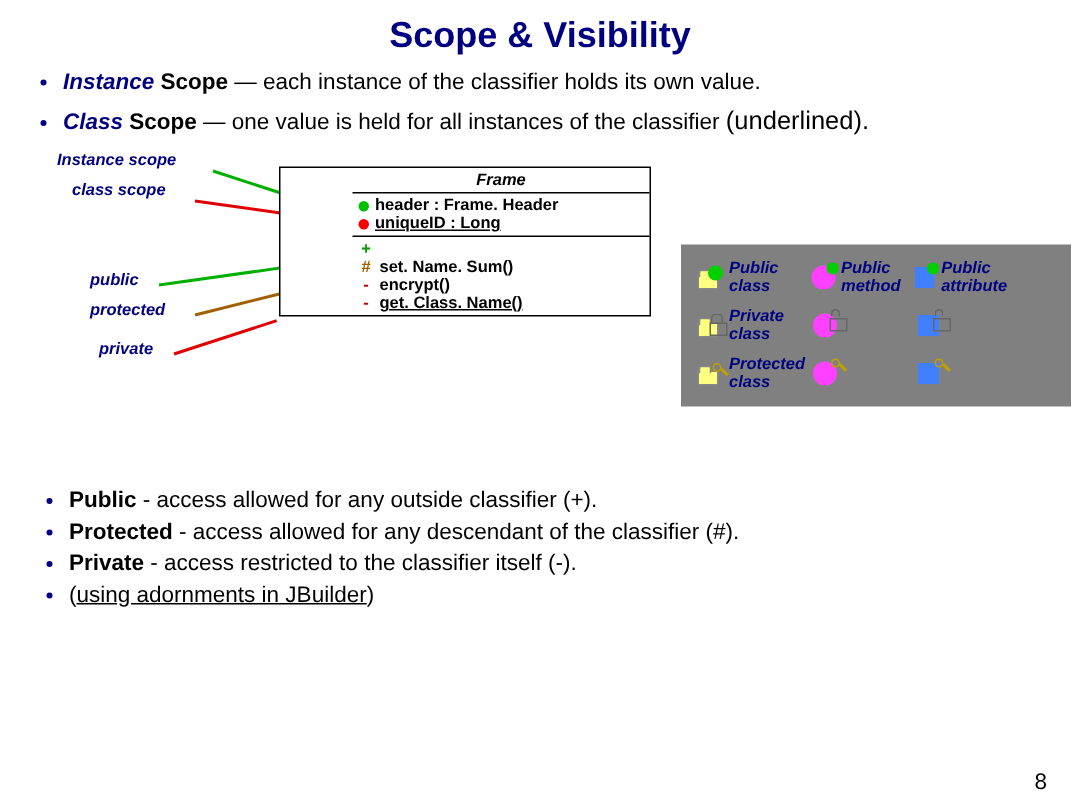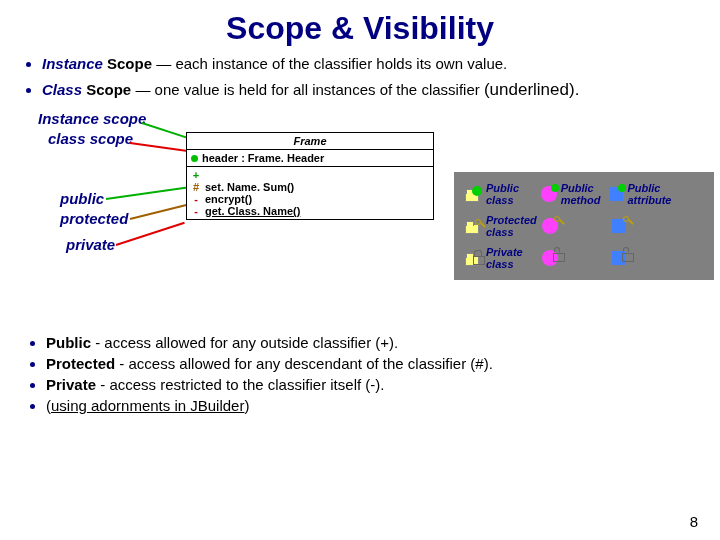--- a/index.html
+++ b/index.html
@@ -1,28 +1,28 @@
 <!DOCTYPE html>
 <html><head>
 <meta charset="utf-8">
 <style>
   * { box-sizing: border-box; margin: 0; padding: 0; }
   body { width: 720px; height: 540px; font-family: Arial, sans-serif; background: #fff; position: relative; }
-  .title { text-align: center; font-size: 32px; font-weight: bold; color: #000080; padding: 10px 0 8px; }
+  .title { text-align: center; font-size: 24px; font-weight: bold; color: #000080; padding: 10px 0 8px; }
   .top-list { padding: 0 22px; font-size: 15px; }
   .top-list li { list-style: disc; margin-left: 20px; margin-bottom: 8px; color: #000080; }
   .top-list li .txt { color: #000; }
   .top-list li .em { font-weight: bold; font-style: italic; color: #000080; }
   .top-list li .norm { font-weight: bold; color: #000; }
   .top-list li .sm { font-size: 17px; color: #000; font-weight: normal; }
   .mid { position: relative; height: 220px; margin-top: 8px; }
-  .lbl { position: absolute; font-size: 15px; font-style: italic; font-weight: bold; color: #000080; }
+  .lbl { position: absolute; font-size: 11px; font-style: italic; font-weight: bold; color: #000080; }
   .arrow { position: absolute; height: 0; border-top: 2px solid; }
   .arrow::after { content: ''; position: absolute; right: -1px; top: -5px; border: 5px solid transparent; }
-  .uml-box { position: absolute; left: 186px; top: 24px; width: 248px; border: 1.5px solid #000; background: #fff; font-size: 11px; }
+  .uml-box { position: absolute; left: 186px; top: 12px; width: 248px; border: 1.5px solid #000; background: #fff; font-size: 11px; padding-left: 48px; }
   .uml-name { text-align: center; font-style: italic; font-weight: bold; border-bottom: 1.5px solid #000; padding: 2px 0; }
   .uml-sec { border-bottom: 1.5px solid #000; padding: 2px 4px; font-weight: bold; }
   .uml-sec:last-child { border-bottom: none; }
   .uml-row { display: flex; align-items: center; gap: 4px; }
   .dot { width: 7px; height: 7px; border-radius: 50%; flex-shrink: 0; }
   .vis { font-weight: bold; width: 10px; text-align: center; flex-shrink: 0; }
   .legend { position: absolute; right: 6px; top: 64px; width: 260px; background: #808080; padding: 10px 8px; font-size: 11px; font-weight: bold; font-style: italic; color: #000080; }
   .leg-row { display: flex; align-items: center; margin-bottom: 8px; }
   .leg-row:last-child { margin-bottom: 0; }
   .ico { width: 20px; height: 16px; margin-right: 4px; flex-shrink: 0; position: relative; }
@@ -70,20 +70,24 @@
   <div class="arrow" style="left:130px;top:110px;width:58px;border-color:#a06000;transform:rotate(-14deg);transform-origin:left"></div>
   <div class="arrow" style="left:116px;top:136px;width:72px;border-color:#e00000;transform:rotate(-18deg);transform-origin:left"></div>
 
   <div class="uml-box">
     <div class="uml-name">Frame</div>
     <div class="uml-sec">
       <div class="uml-row">
         <span class="dot" style="background:#00c000"></span>
         <span>header : Frame. Header</span>
       </div>
+      <div class="uml-row">
+        <span class="dot" style="background:#ff0000"></span>
+        <span class="ul">uniqueID : Long</span>
+      </div>
     </div>
     <div class="uml-sec">
       <div class="uml-row">
           <span class="vis" style="color:#00a000">+</span>
         </div>
       <div class="uml-row">
           <span class="vis" style="color:#a06000">#</span>
           <span>set. Name. Sum()</span>
         </div>
       <div class="uml-row">
@@ -109,43 +113,43 @@
         </span>
       <span style="width:50px">Public method</span>
       <span class="sq-m">
           <span class="circ" style="background:#00d000;width:8px;height:8px;top:-3px;right:-3px"></span>
         </span>
       <span>Public attribute</span>
     </div>
     <div class="leg-row">
       <span class="ico">
           <span class="folder"></span>
+          <span class="lock" style="border-color:#666"></span>
+        </span>
+      <span style="width:56px">Private class</span>
+      <span class="dot-m">
+          <span class="lock" style="border-color:#666;top:-3px;right:-2px;width:6px;height:5px"></span>
+        </span>
+      <span style="width:50px"></span>
+      <span class="sq-m">
+          <span class="lock" style="border-color:#666;top:-4px;right:-3px;width:6px;height:5px"></span>
+        </span>
+    </div>
+    <div class="leg-row">
+      <span class="ico">
+          <span class="folder"></span>
           <span class="key"></span>
         </span>
       <span style="width:56px">Protected class</span>
       <span class="dot-m">
           <span class="key" style="top:-2px;right:-2px"></span>
         </span>
       <span style="width:50px"></span>
       <span class="sq-m">
           <span class="key" style="top:-3px;right:-3px"></span>
-        </span>
-    </div>
-    <div class="leg-row">
-      <span class="ico">
-          <span class="folder"></span>
-          <span class="lock" style="border-color:#666"></span>
-        </span>
-      <span style="width:56px">Private class</span>
-      <span class="dot-m">
-          <span class="lock" style="border-color:#666;top:-3px;right:-2px;width:6px;height:5px"></span>
-        </span>
-      <span style="width:50px"></span>
-      <span class="sq-m">
-          <span class="lock" style="border-color:#666;top:-4px;right:-3px;width:6px;height:5px"></span>
         </span>
     </div>
   </div>
 </div>
 
 <ul class="bot-list">
   <li><span class="b">Public</span><span class="txt"> - access allowed for any outside classifier (+).</span></li>
   <li><span class="b">Protected</span><span class="txt"> - access allowed for any descendant of the classifier (#).</span></li>
   <li><span class="b">Private</span><span class="txt"> - access restricted to the classifier itself (-).</span></li>
   <li><span class="txt">(</span><span class="lnk">using adornments in JBuilder</span><span class="txt">)</span></li>

